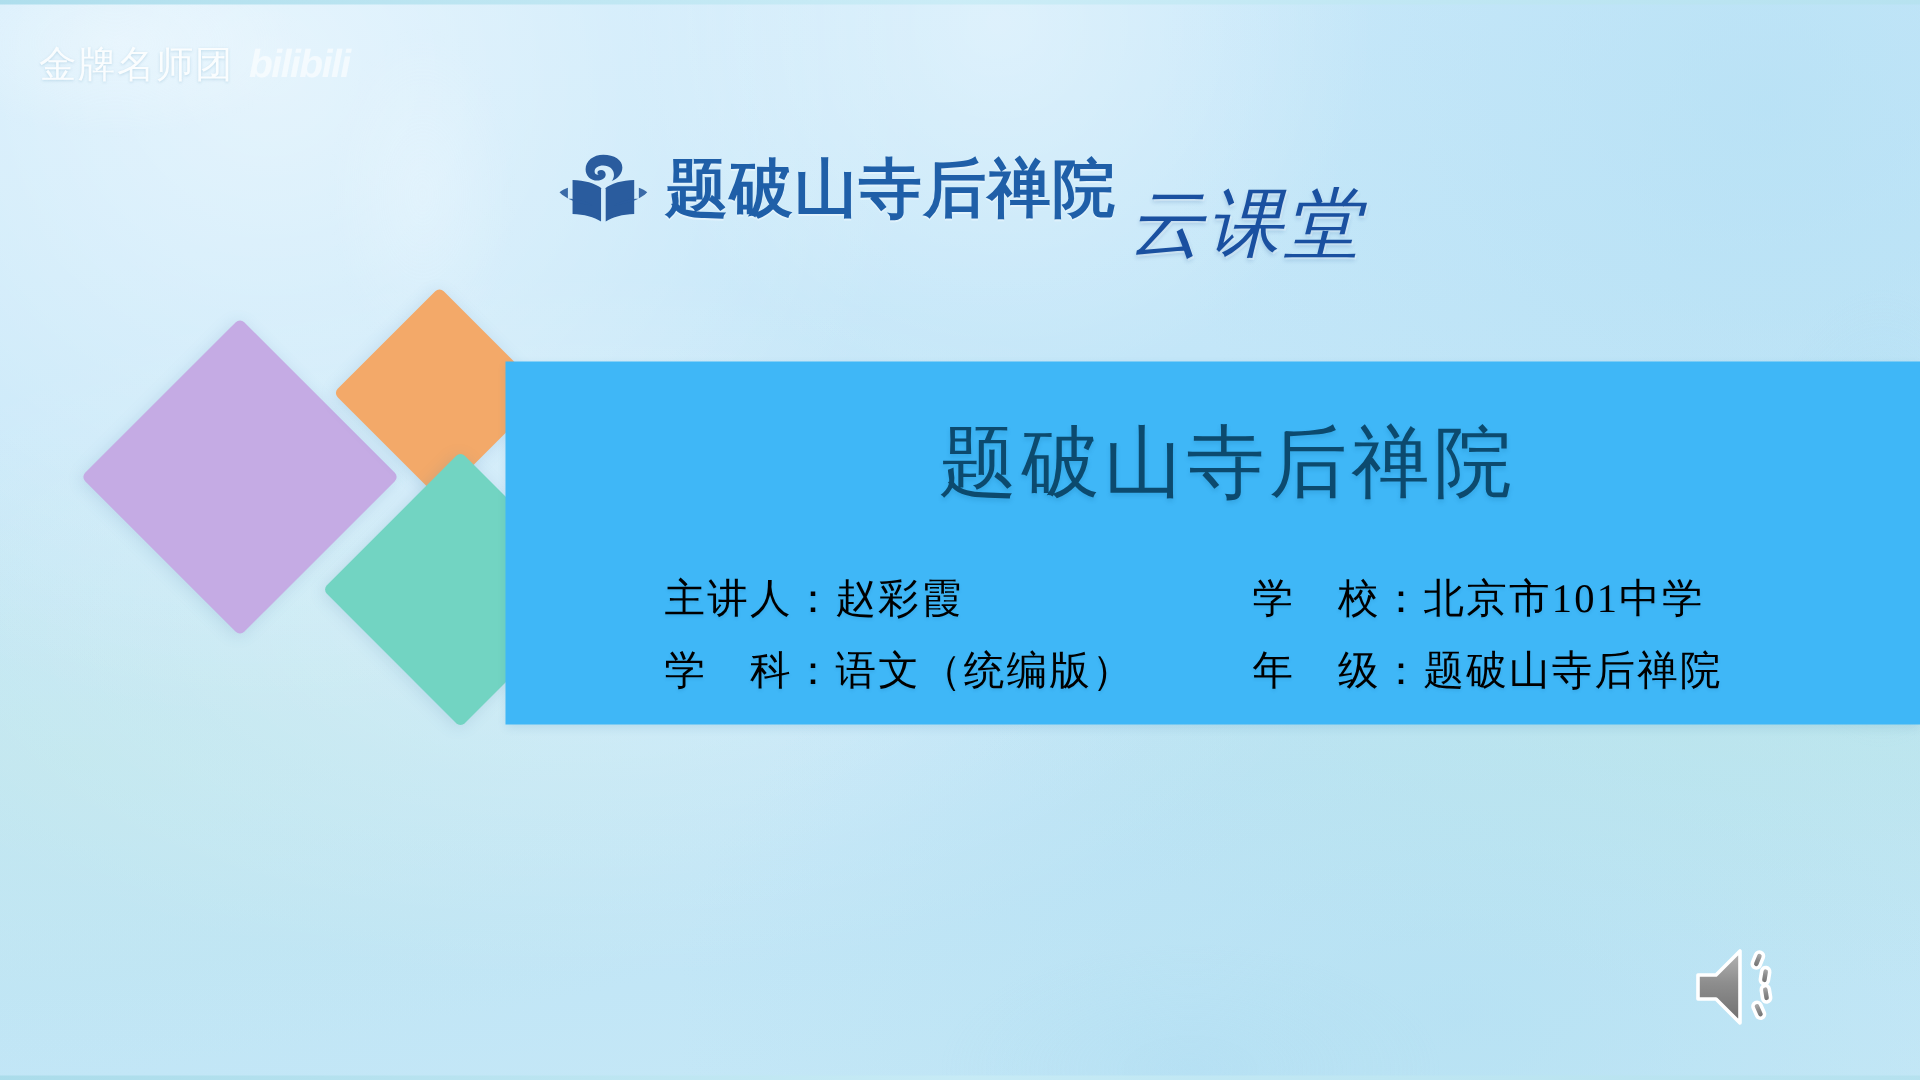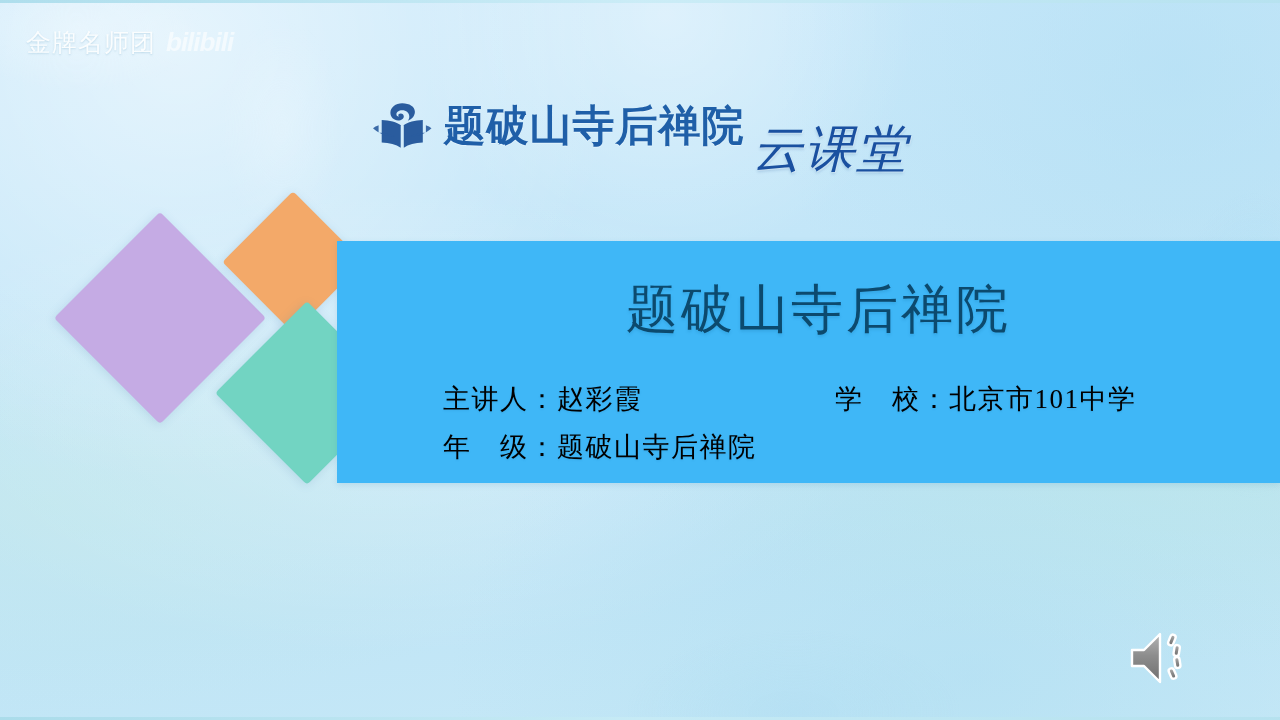--- a/index.html
+++ b/index.html
@@ -218,20 +218,21 @@
 
   <div class="banner">
     <div class="banner-title">题破山寺后禅院</div>
 
     <div class="meta">
       <div class="meta-row">
         <span class="meta-cell meta-left">主讲人：赵彩霞</span>
         <span class="meta-cell meta-right">学　校：北京市101中学</span>
       </div>
       <div class="meta-row">
+        <span class="meta-cell meta-left">学　科：语文（统编版）</span>
         <span class="meta-cell meta-right">年　级：题破山寺后禅院</span>
       </div>
     </div>
   </div>
 
   <svg class="audio-icon" viewBox="0 0 72 66" aria-hidden="true">
     <defs>
       <linearGradient id="spkGrad" x1="0" y1="0" x2="0" y2="1">
         <stop offset="0%" stop-color="#b4b4b4"></stop>
         <stop offset="45%" stop-color="#8d8d8d"></stop>

